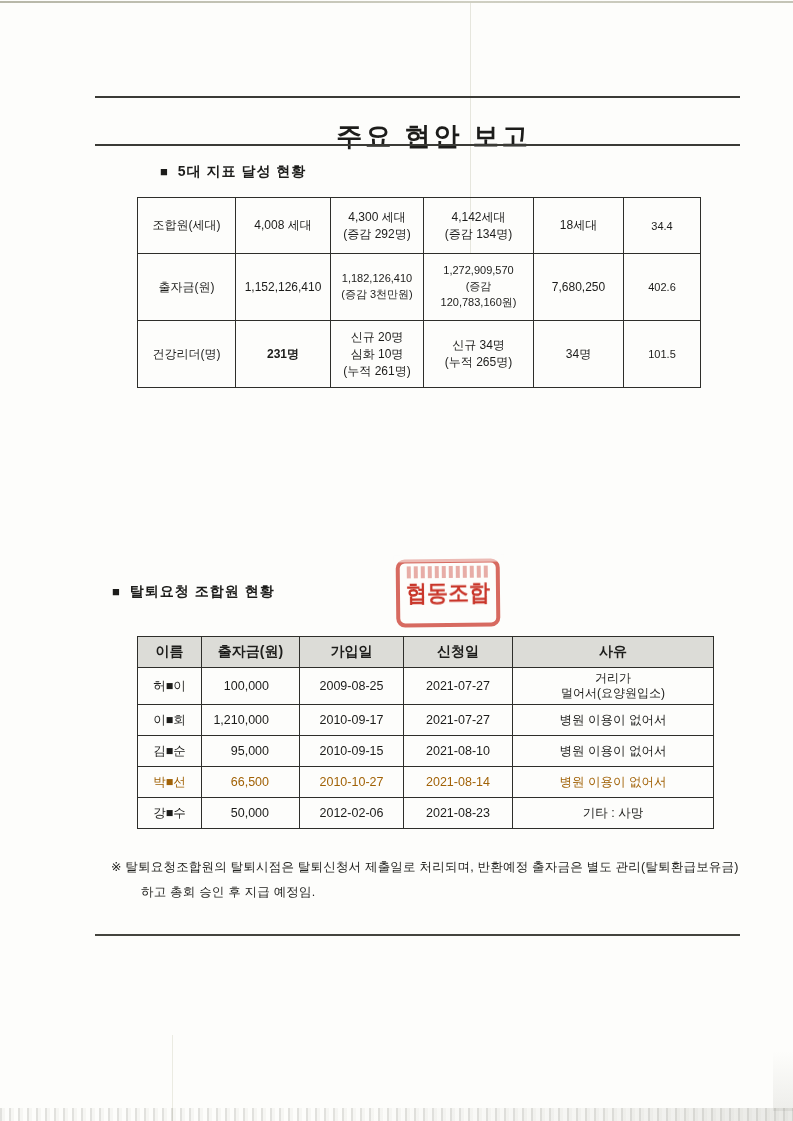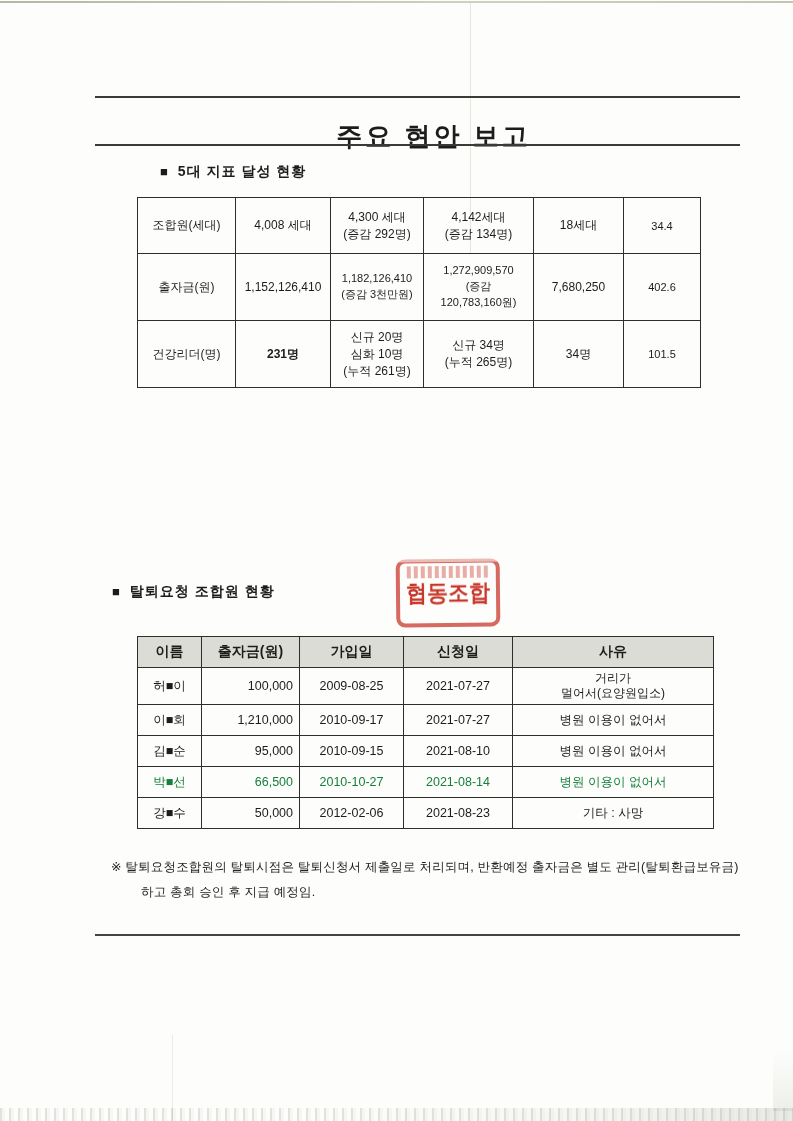--- a/index.html
+++ b/index.html
@@ -50,23 +50,23 @@
   .t1 .r-c td{height:64px;}
   .t1 .r-d td{height:57px;}
   .t1 .r-e td{height:55px;}
   .t1 td.rate-cell{font-size:11px;}
   .t1 td.bold{font-weight:bold;}
 
   .t2{left:137px;top:636px;width:576px;font-size:12.5px;}
   .t2 th{font-size:14px;height:28px;margin-top:44px;}
   .t2 td{height:28px;}
   .t2 .r-tall td{height:34px;}
-  .t2 td.amount-cell{text-align:right;padding-right:6px;}
+  .t2 td.amount-cell{text-align:right;padding-right:30px;}
   .t2 .reason-2line{font-size:12px;line-height:1.25;}
-  .t2 tr.faded td{color:#15803d;}
+  .t2 tr.faded td{color:#a16207;}
 
   .footnote{position:absolute;font-size:12.5px;letter-spacing:.2px;color:#22221f;}
   .fn-1{left:111px;top:859px;width:640px;}
   .fn-2{left:141px;top:884px;width:600px;}
 
   
   .stamp{position:absolute;left:396px;top:559px;width:96px;height:60px;
     border:4px solid rgba(199,48,36,.72);border-radius:9px;
     transform:rotate(-.6deg);}
   .stamp::before{ 

